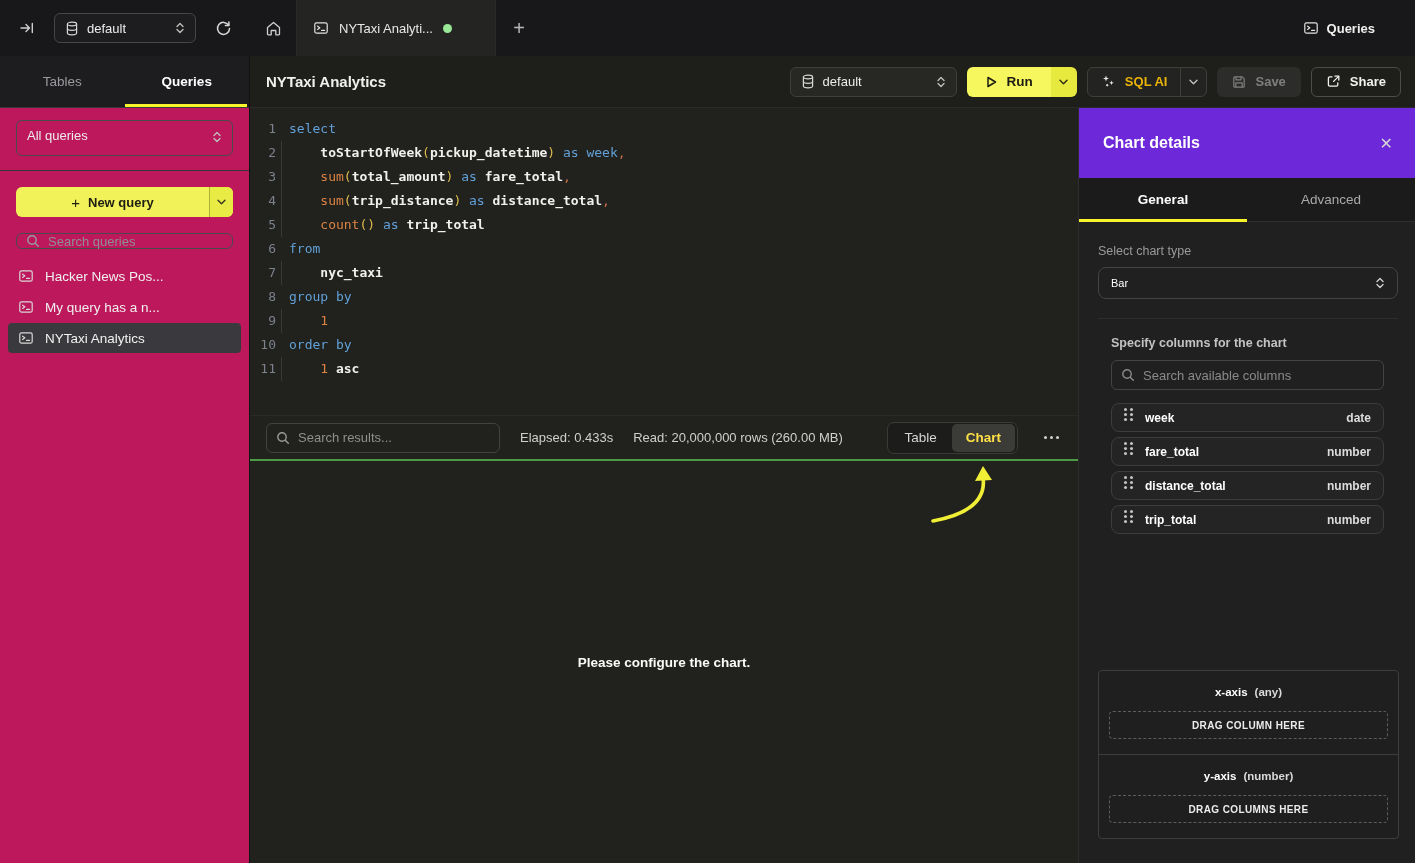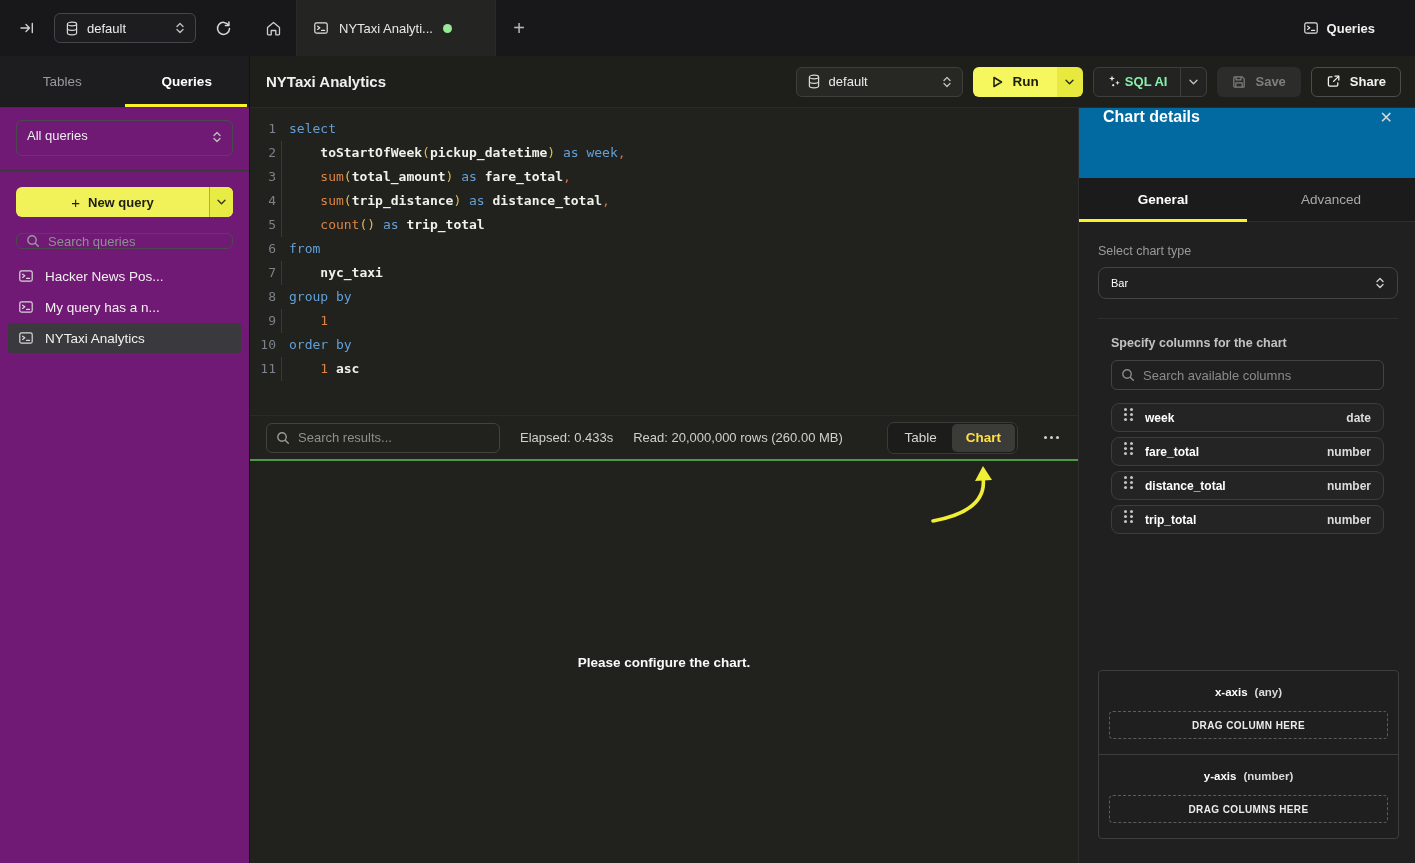--- a/index.html
+++ b/index.html
@@ -17,21 +17,21 @@
   .home-btn { width:46px; display:flex; align-items:center; justify-content:center; color:#cfcfd2; cursor:pointer; }
   .qtab { display:flex; align-items:center; gap:10px; padding:0 16px; background:#242422; border-left:1px solid #2b2b29; border-right:1px solid #2b2b29; min-width:200px; cursor:pointer; }
   .qtab .dot { width:9px; height:9px; border-radius:50%; background:#98e898; }
   .newtab-btn { width:46px; display:flex; align-items:center; justify-content:center; color:#b9b9bc; font-size:20px; font-weight:300; cursor:pointer; }
   .topbar-right { display:flex; align-items:center; padding-right:40px; gap:8px; color:#f0f0ef; font-weight:600; cursor:pointer; }
 
   
   .shell { display:flex; height:807px; }
 
   
-  .sidebar { width:250px; flex:none; background:#701a75; display:flex; flex-direction:column; border-right:1px solid #111; }
+  .sidebar { width:250px; flex:none; background:#be185d; display:flex; flex-direction:column; border-right:1px solid #111; }
   .side-tabs { height:52px; display:flex; background:#1d1d20; border-bottom:1px solid #38383b; flex:none; }
   .side-tab { flex:1; display:flex; align-items:center; justify-content:center; color:#9a9a9e; font-size:13.5px; cursor:pointer; position:relative; }
   .side-tab.active { color:#fff; font-weight:700; }
   .side-tab.active::after { content:""; position:absolute; left:0; right:2px; bottom:0; height:3px; background:#f8f32b; }
   .side-body { padding:12px 16px; }
   .all-queries { height:36px; border:1px solid #4a4a4e; border-radius:6px; display:flex; align-items:flex-end; padding:12px 10px; color:#ececec; cursor:pointer; }
   .all-queries .chev { margin-left:auto; }
   .side-divider { border:none; border-top:1px solid #38383b; margin:14px -16px 0; }
   .new-query { margin-top:16px; height:30px; border-radius:6px; background:#f1f159; display:flex; align-items:stretch; overflow:hidden; cursor:pointer; }
   .new-query .nq-main { flex:1; display:flex; align-items:center; justify-content:center; gap:8px; color:#1d1d14; font-weight:600; }
@@ -48,21 +48,21 @@
   
   .main-col { flex:1; display:flex; flex-direction:column; min-width:0; background:#21211d; }
   .main-header { height:52px; flex:none; display:flex; align-items:center; padding:0 14px 0 16px; gap:10px; border-bottom:1px solid #2a2a28; background:#1e1e1b; }
   .page-title { font-size:15px; font-weight:600; color:#f0f0ee; margin-right:auto; }
   .tb-select { width:167px; height:30px; border:1px solid #3e3e3b; border-radius:6px; display:flex; align-items:center; gap:8px; padding:0 10px; background:#272723; color:#ececec; cursor:pointer; }
   .tb-select .chev { margin-left:auto; }
   .run-btn { height:30px; border-radius:6px; display:flex; align-items:stretch; overflow:hidden; cursor:pointer; }
   .run-main { background:#f6f75e; display:flex; align-items:center; gap:9px; padding:0 18px; color:#1c1c12; font-weight:600; font-size:13.5px; }
   .run-chev { width:26px; background:#e7e93f; display:flex; align-items:center; justify-content:center; color:#2e2e18; }
   .sqlai-btn { height:30px; border:1px solid #3e3e3b; border-radius:6px; background:#232321; display:flex; align-items:stretch; overflow:hidden; cursor:pointer; }
-  .sqlai-main { display:flex; align-items:center; gap:3px; padding:0 13px; color:#86efac; font-weight:600; }
+  .sqlai-main { display:flex; align-items:center; gap:9px; padding:0 13px; color:#eab308; font-weight:600; }
   .sqlai-chev { width:26px; display:flex; align-items:center; justify-content:center; border-left:1px solid #3e3e3b; color:#bdbdbb; }
   .save-btn { height:30px; border-radius:6px; background:#2c2c2a; display:flex; align-items:center; gap:9px; padding:0 15px; color:#7f7f7d; font-weight:600; cursor:default; }
   .share-btn { height:30px; border:1px solid #4c4c49; border-radius:6px; display:flex; align-items:center; gap:9px; padding:0 14px; color:#f2f2f0; font-weight:600; cursor:pointer; }
 
   
   .editor { height:307px; flex:none; padding-top:9px; font-family:"DejaVu Sans Mono", monospace; font-size:13px; overflow:hidden; }
   .code-line { display:flex; line-height:24px; position:relative; }
   .code-line .ln { width:26px; text-align:right; color:#7b828c; flex:none; user-select:none; }
   .code-line .code { padding-left:13px; white-space:pre; }
   .code-line.g::before { content:""; position:absolute; left:31px; top:0; bottom:0; border-left:1px solid #3a3a35; }
@@ -87,21 +87,21 @@
   .more-dots { width:22px; display:flex; justify-content:center; cursor:pointer; margin-left:2px; }
   .more-dots i { width:3px; height:3px; border-radius:50%; background:#d0d0ce; box-shadow:-6px 0 0 #d0d0ce, 6px 0 0 #d0d0ce; }
 
   
   .chart-area { flex:1; position:relative; border-top:2.5px solid #4e9a44; display:flex; align-items:center; justify-content:center; }
   .chart-placeholder { font-weight:700; color:#fafaf8; font-size:13.5px; }
   .hint-arrow { position:absolute; left:655px; top:2px; }
 
   
   .right-panel { width:337px; flex:none; background:#202020; border-left:1px solid #2e2e2e; position:relative; }
-  .rp-header { height:70px; display:flex; align-items:flex-start; padding:0 22px 0 24px; background:#0369a1;gap:46px; }
+  .rp-header { height:70px; display:flex; align-items:center; padding:0 22px 0 24px; background:#6d28d9;gap:46px; }
   .rp-title { font-size:16px; font-weight:700; color:#fff; }
   .rp-close { margin-left:auto; color:#d6d6d6; font-size:16px; cursor:pointer; }
   .rp-tabs { height:44px; display:flex; border-bottom:1px solid #2e2e2e; background:#1b1b1b; }
   .rp-tab { flex:1; display:flex; align-items:center; justify-content:center; color:#a9a9a9; font-size:13.5px; cursor:pointer; position:relative; }
   .rp-tab.active { color:#fff; font-weight:600; }
   .rp-tab.active::after { content:""; position:absolute; left:0; right:0; bottom:-1px; height:3px; background:#f8f32b; }
   .rp-body { padding:22px 17px 0 19px; }
   .rp-label { color:#9a9a9a; font-size:12.5px; margin-bottom:9px; }
   .rp-select { height:32px; border:1px solid #434343; border-radius:8px; display:flex; align-items:center; padding:0 12px; color:#fff; font-size:11px; cursor:pointer; background:#202020; }
   .rp-select .chev { margin-left:auto; color:#cfcfcf; }

